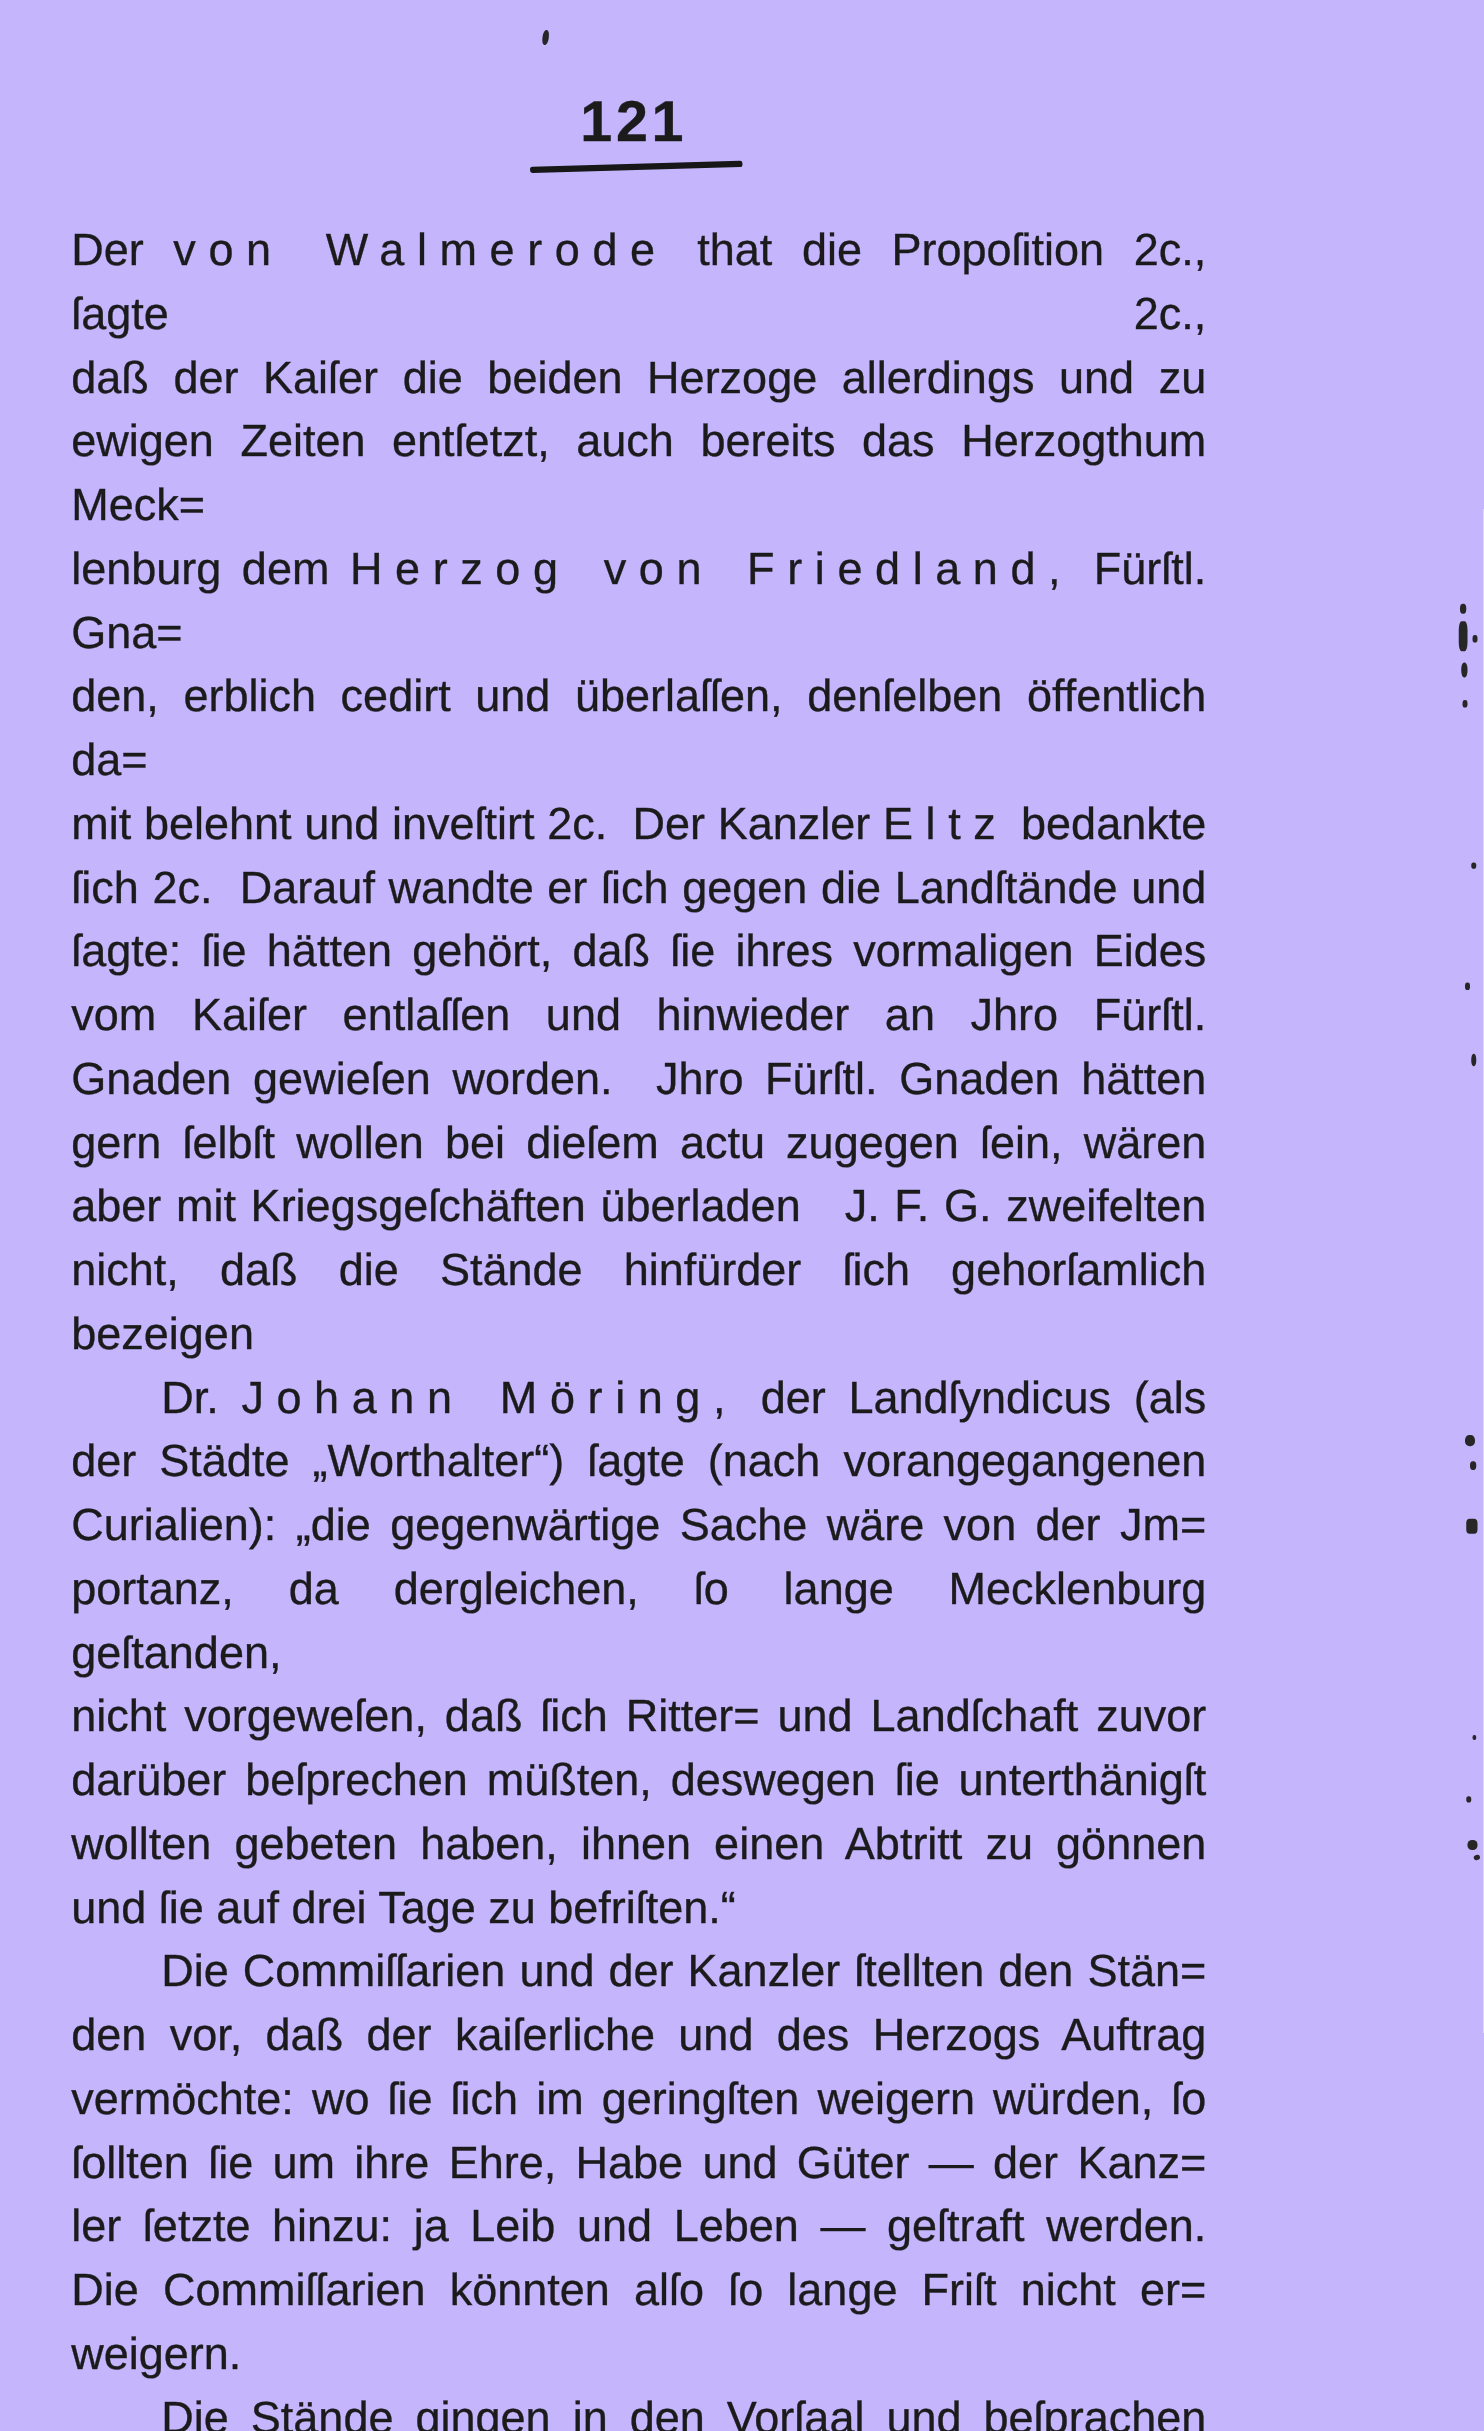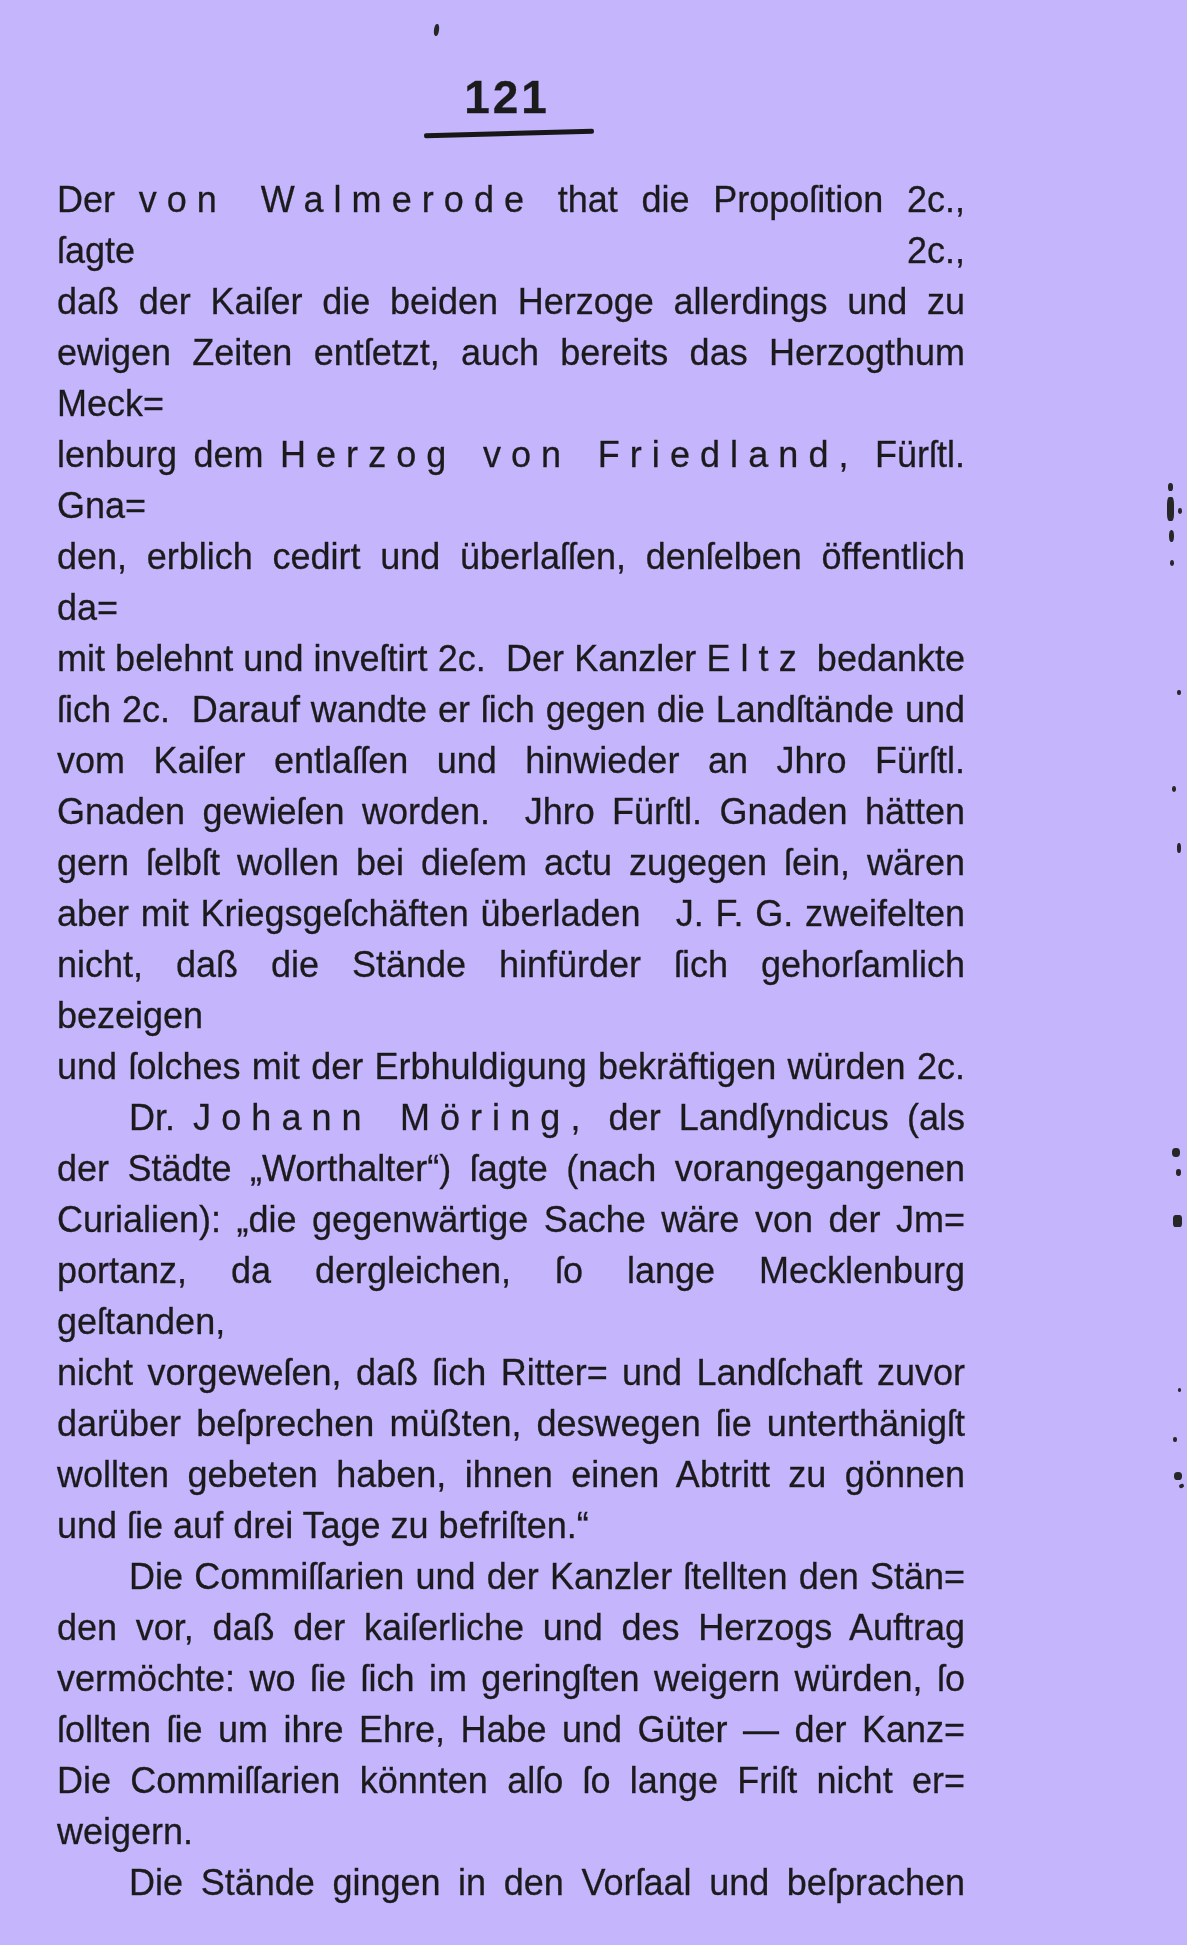--- a/index.html
+++ b/index.html
@@ -63,38 +63,39 @@
   <div class="rule"></div>
 
   <div class="text-block">
       <div class="line"><span class="seg">Der </span><span class="seg spaced">von Walmerode</span><span class="seg"> that die Propoſition 2c., ſagte 2c.,</span></div>
       <div class="line"><span class="seg">daß der Kaiſer die beiden Herzoge allerdings und zu</span></div>
       <div class="line"><span class="seg">ewigen Zeiten entſetzt, auch bereits das Herzogthum Meck=</span></div>
       <div class="line"><span class="seg">lenburg dem </span><span class="seg spaced">Herzog von Friedland,</span><span class="seg"> Fürſtl. Gna=</span></div>
       <div class="line"><span class="seg">den, erblich cedirt und überlaſſen, denſelben öffentlich da=</span></div>
       <div class="line"><span class="seg">mit belehnt und inveſtirt 2c.&nbsp; Der Kanzler </span><span class="seg spaced">Eltz</span><span class="seg"> bedankte</span></div>
       <div class="line"><span class="seg">ſich 2c.&nbsp; Darauf wandte er ſich gegen die Landſtände und</span></div>
+      <div class="line"><span class="seg">ſagte: ſie hätten gehört, daß ſie ihres vormaligen Eides</span></div>
       <div class="line"><span class="seg">vom Kaiſer entlaſſen und hinwieder an Jhro Fürſtl.</span></div>
       <div class="line"><span class="seg">Gnaden gewieſen worden.&nbsp; Jhro Fürſtl. Gnaden hätten</span></div>
       <div class="line"><span class="seg">gern ſelbſt wollen bei dieſem actu zugegen ſein, wären</span></div>
       <div class="line"><span class="seg">aber mit Kriegsgeſchäften überladen&nbsp;&nbsp; J. F. G. zweifelten</span></div>
       <div class="line"><span class="seg">nicht, daß die Stände hinfürder ſich gehorſamlich bezeigen</span></div>
-      <div class="line"><span class="seg">und ſolches mit der Erbhuldigung bekräftigen würden 2c.</span></div>
       <div class="line indent"><span class="seg">Dr. </span><span class="seg spaced">Johann Möring,</span><span class="seg"> der Landſyndicus (als</span></div>
       <div class="line"><span class="seg">der Städte „Worthalter“) ſagte (nach vorangegangenen</span></div>
       <div class="line"><span class="seg">Curialien): „die gegenwärtige Sache wäre von der Jm=</span></div>
       <div class="line"><span class="seg">portanz, da dergleichen, ſo lange Mecklenburg geſtanden,</span></div>
       <div class="line"><span class="seg">nicht vorgeweſen, daß ſich Ritter= und Landſchaft zuvor</span></div>
       <div class="line"><span class="seg">darüber beſprechen müßten, deswegen ſie unterthänigſt</span></div>
       <div class="line"><span class="seg">wollten gebeten haben, ihnen einen Abtritt zu gönnen</span></div>
       <div class="line left"><span class="seg">und ſie auf drei Tage zu befriſten.“</span></div>
       <div class="line indent"><span class="seg">Die Commiſſarien und der Kanzler ſtellten den Stän=</span></div>
       <div class="line"><span class="seg">den vor, daß der kaiſerliche und des Herzogs Auftrag</span></div>
       <div class="line"><span class="seg">vermöchte: wo ſie ſich im geringſten weigern würden, ſo</span></div>
       <div class="line"><span class="seg">ſollten ſie um ihre Ehre, Habe und Güter — der Kanz=</span></div>
+      <div class="line"><span class="seg">ler ſetzte hinzu: ja Leib und Leben — geſtraft werden.</span></div>
       <div class="line"><span class="seg">Die Commiſſarien könnten alſo ſo lange Friſt nicht er=</span></div>
       <div class="line left"><span class="seg">weigern.</span></div>
       <div class="line indent"><span class="seg">Die Stände gingen in den Vorſaal und beſprachen</span></div>
     </div>
 
   <div class="speck" style="left:434px;top:24px;width:5px;height:12px;transform:rotate(8deg)"></div>
   <div class="speck" style="left:1168px;top:483px;width:5px;height:8px"></div>
   <div class="speck" style="left:1167px;top:497px;width:7px;height:24px;border-radius:30%"></div>
   <div class="speck" style="left:1178px;top:508px;width:4px;height:6px"></div>
   <div class="speck" style="left:1169px;top:530px;width:5px;height:12px"></div>

